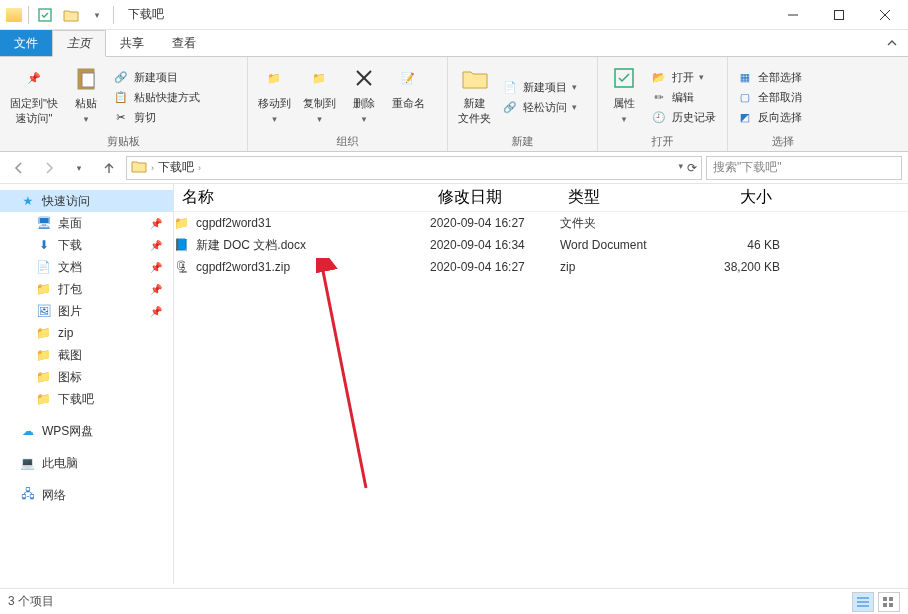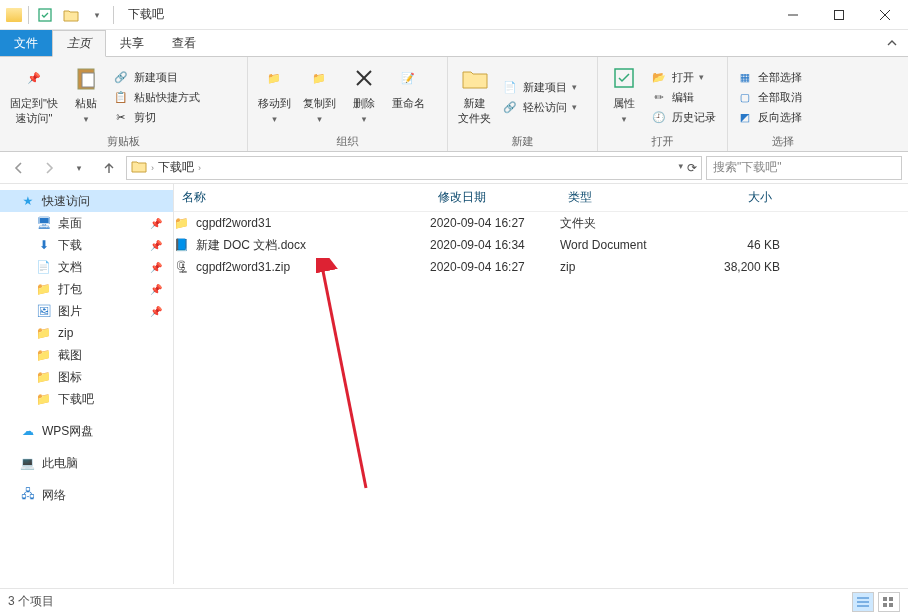--- a/index.html
+++ b/index.html
@@ -46,21 +46,21 @@
 .main { display: flex; height: 400px; }
 .sidebar { width: 174px; border-right: 1px solid #e5e5e5; padding: 6px 0; overflow: hidden; }
 .sb-item { display: flex; align-items: center; height: 22px; padding-left: 20px; gap: 6px; cursor: pointer; font-size: 12px; }
 .sb-item.indent { padding-left: 36px; }
 .sb-item.active { background: #cde8ff; }
 .sb-item .pin { margin-left: auto; margin-right: 10px; color: #888; font-size: 10px; }
 .sb-ico { width: 16px; height: 16px; display: flex; align-items: center; justify-content: center; }
 .sb-sep { height: 10px; }
 
 .filepane { flex: 1; display: flex; flex-direction: column; }
-.cols { display: flex; height: 28px; align-items: center; border-bottom: 1px solid #eee; font-size: 12px; color: #0c4a6e; }
+.cols { display: flex; height: 28px; align-items: center; border-bottom: 1px solid #eee; font-size: 16px; color: #000000; }
 .cols > div { padding: 0 8px; cursor: pointer; }
 .c-name { width: 256px; }
 .c-date { width: 130px; }
 .c-type { width: 120px; }
 .c-size { width: 100px; text-align: right; }
 .frow { display: flex; height: 22px; align-items: center; font-size: 12px; cursor: pointer; }
 .frow .c-name { display: flex; align-items: center; gap: 6px; }
 .frow .fi { width: 16px; height: 16px; display: flex; align-items: center; justify-content: center; }
 
 

